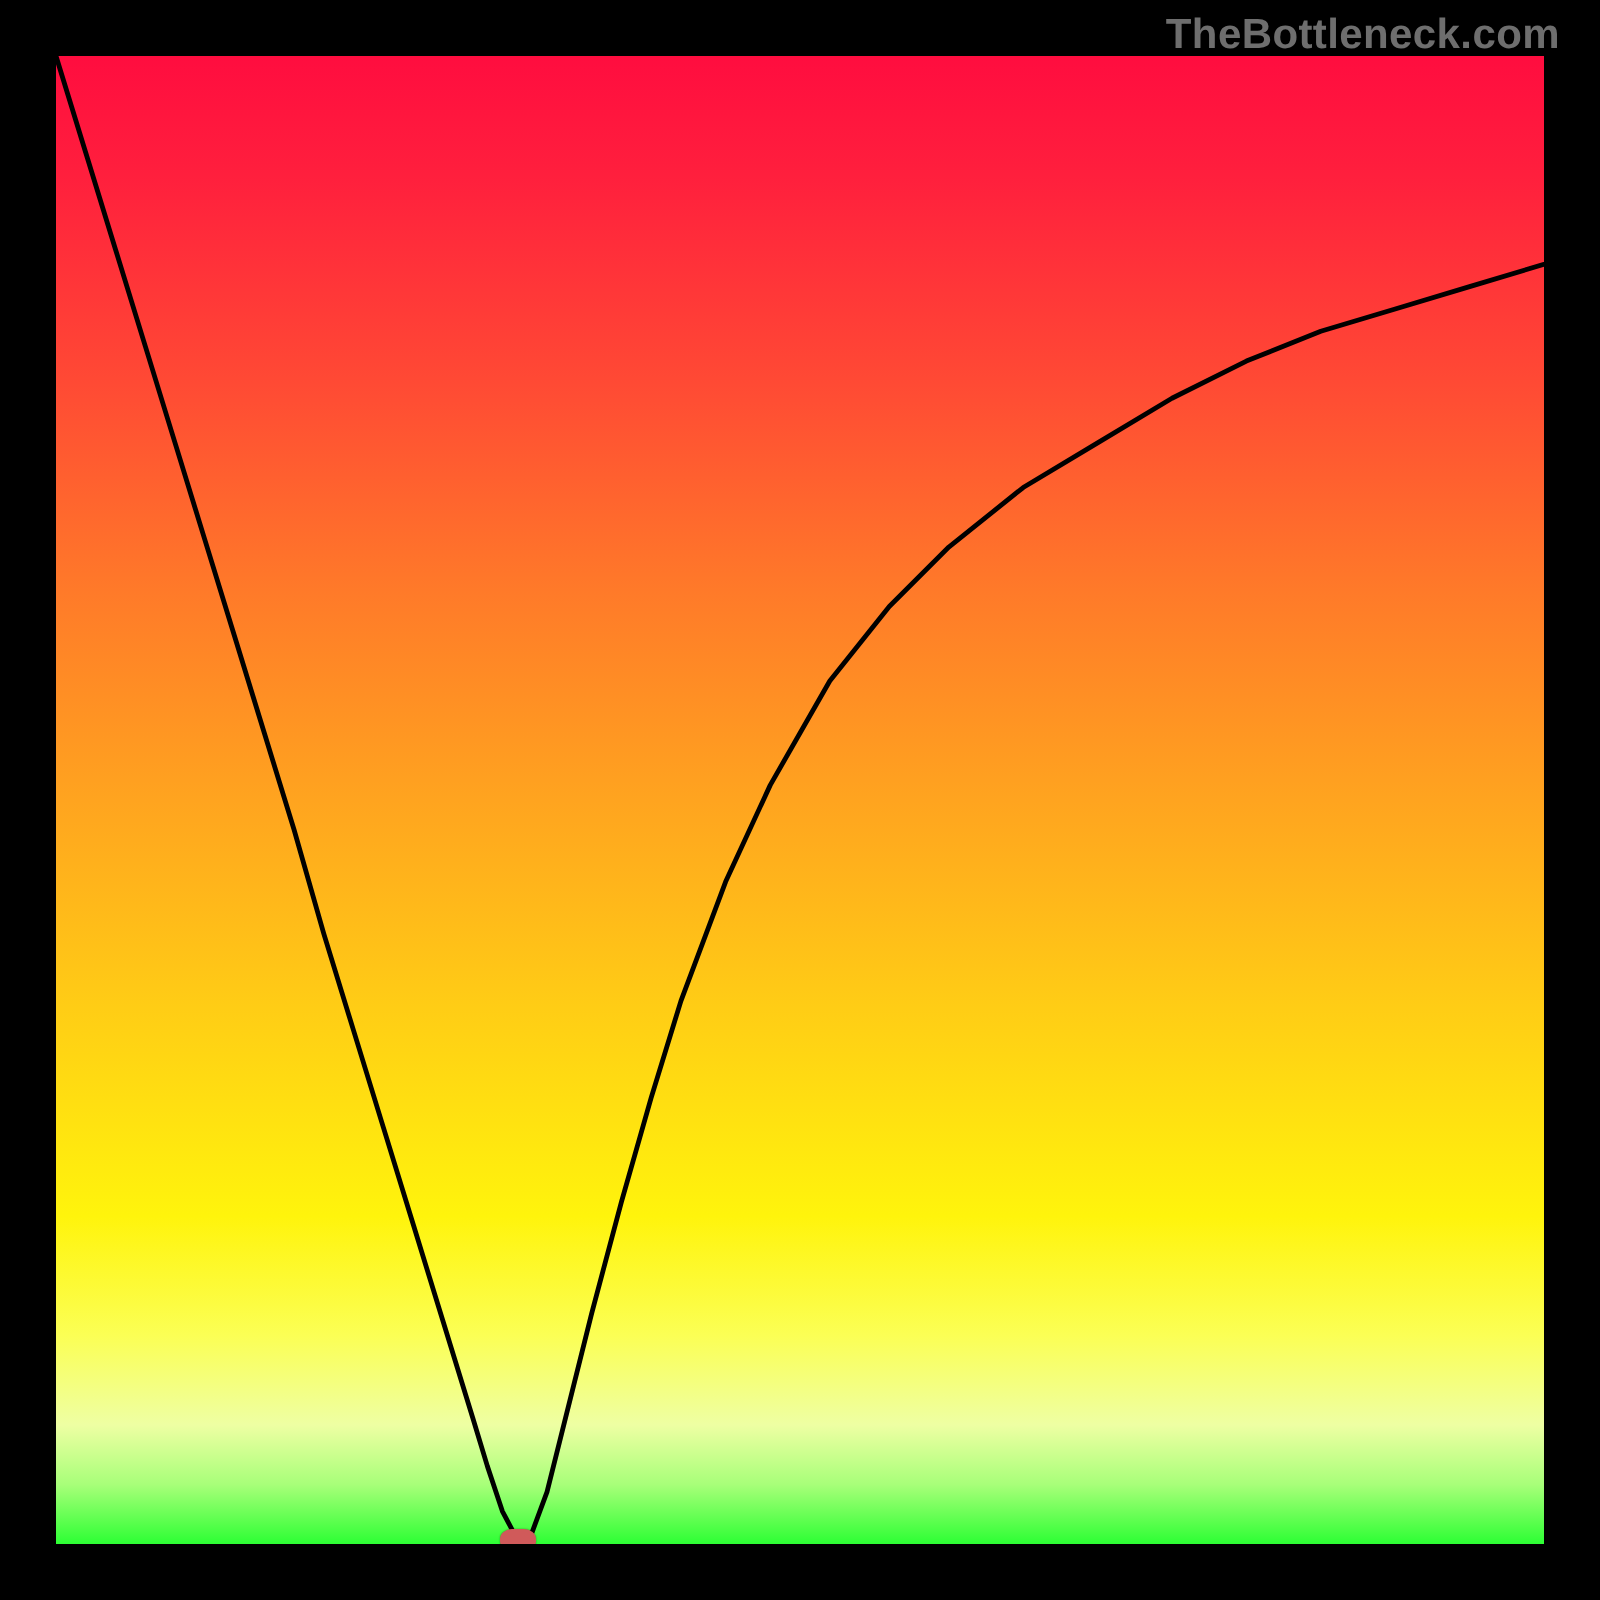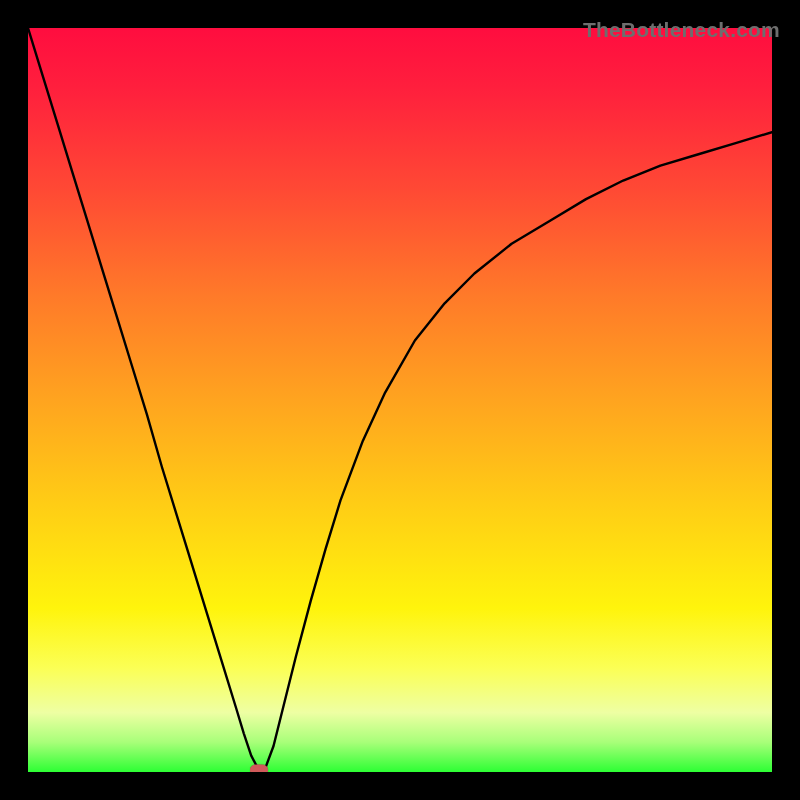--- a/index.html
+++ b/index.html
@@ -12,21 +12,21 @@
     background: #000;
   }
   .wrapper {
     position: relative;
     width: 800px;
     height: 800px;
     background: #000;
   }
   .watermark {
     position: absolute;
-    top: 18px;
+    top: 6px;
     right: 20px;
     color: #6e6e6e;
     font-size: 21px;
     font-weight: 600;
     letter-spacing: 0.2px;
     z-index: 10;
     user-select: none;
   }
   .plot-area {
     position: absolute;

